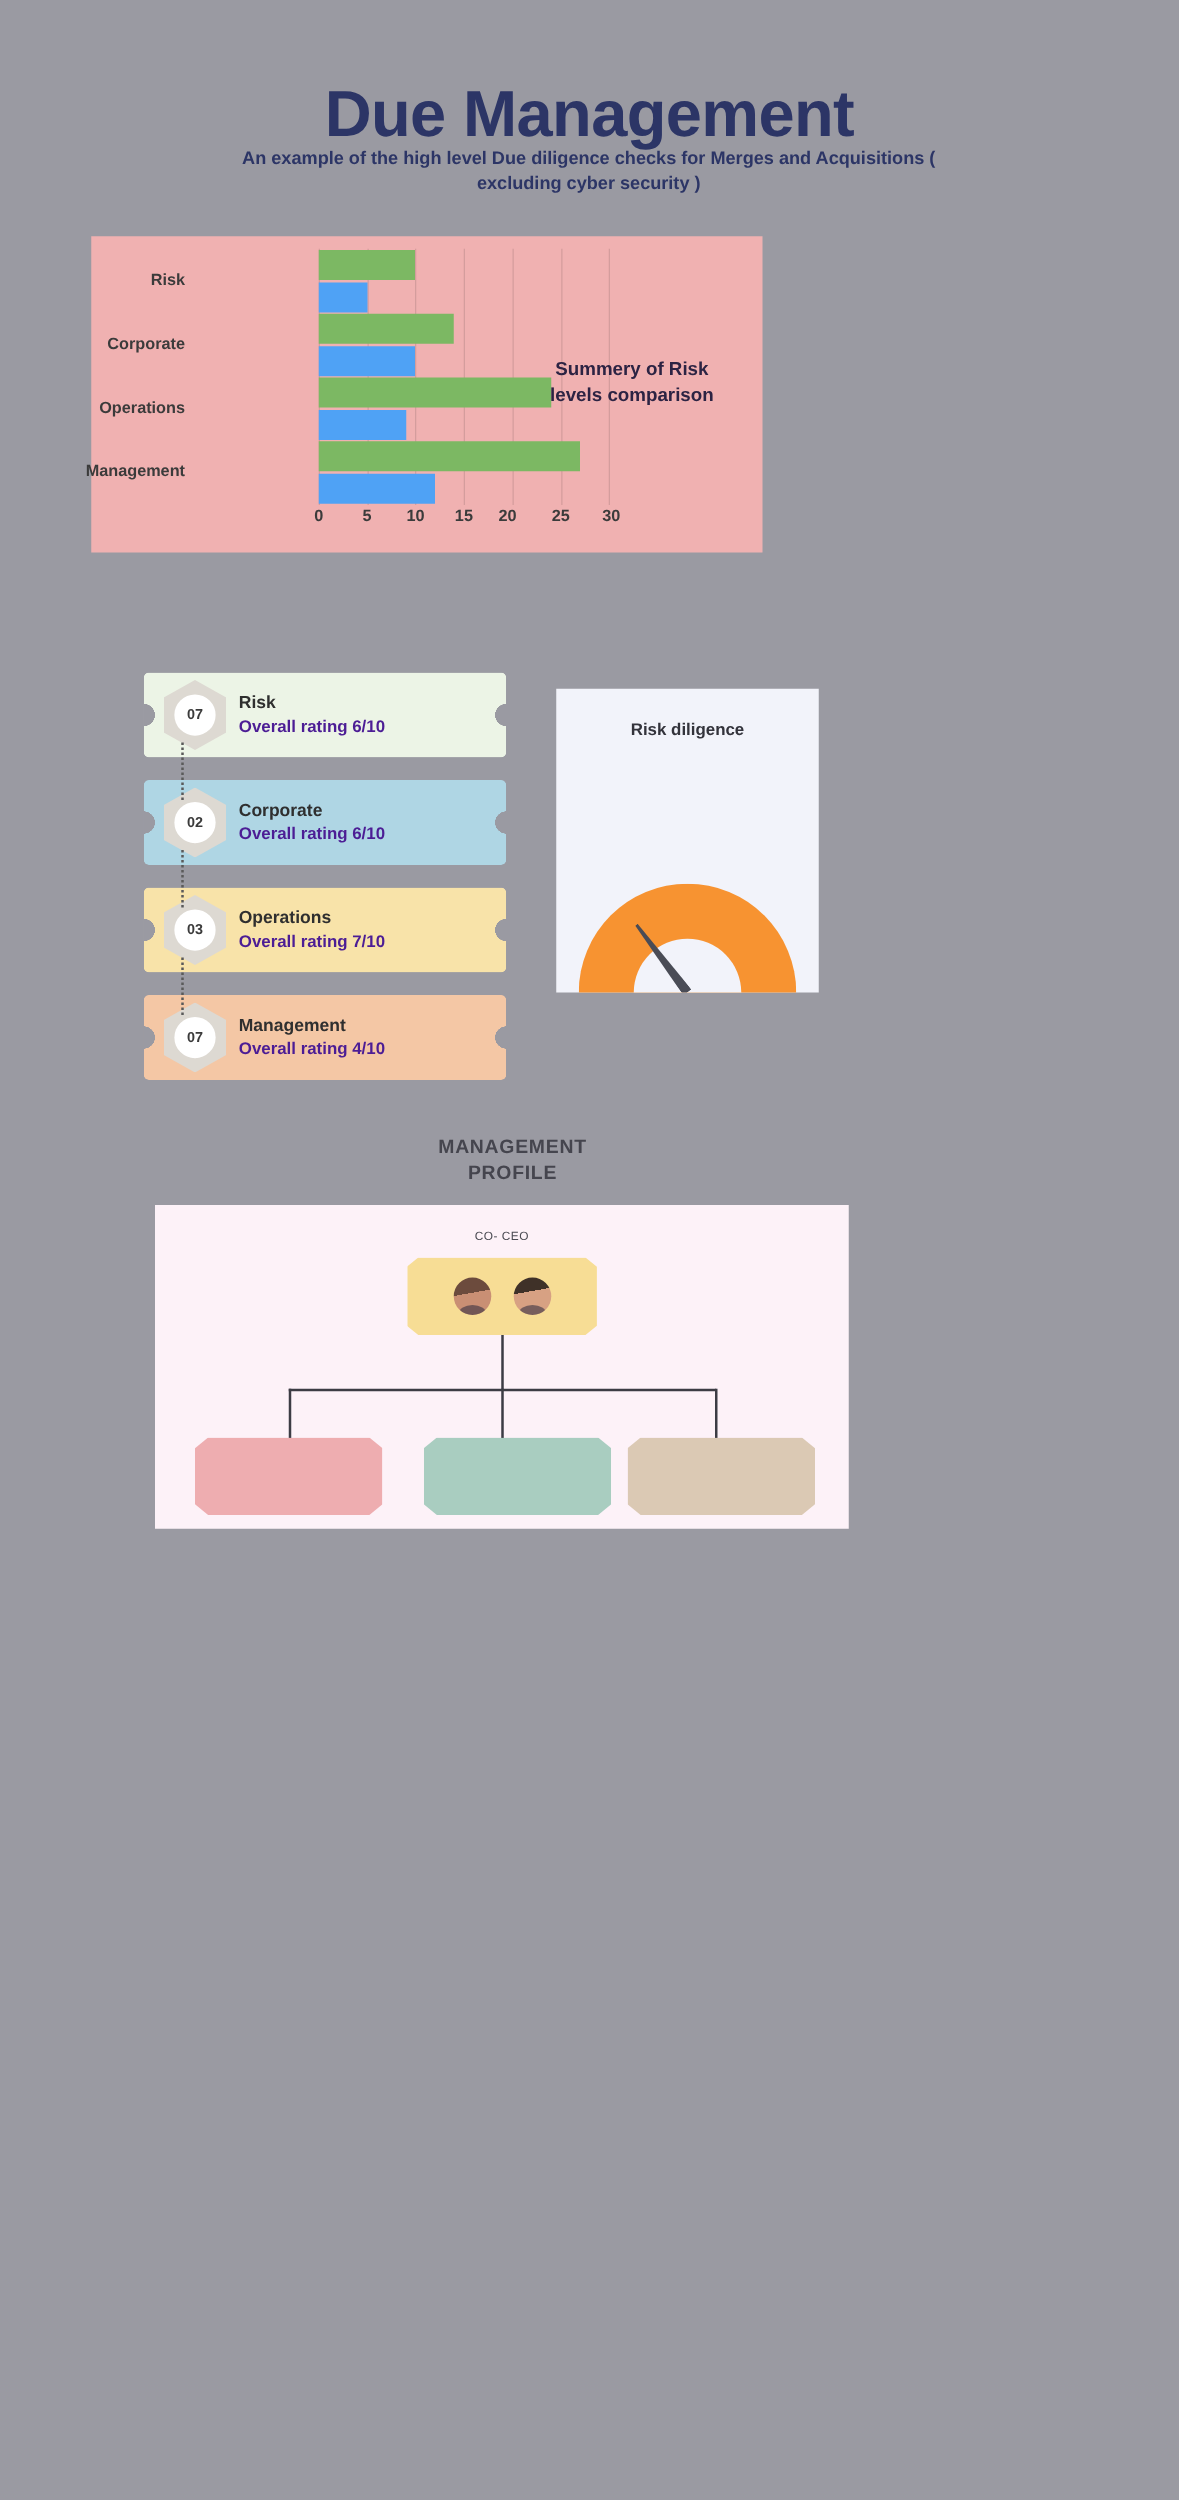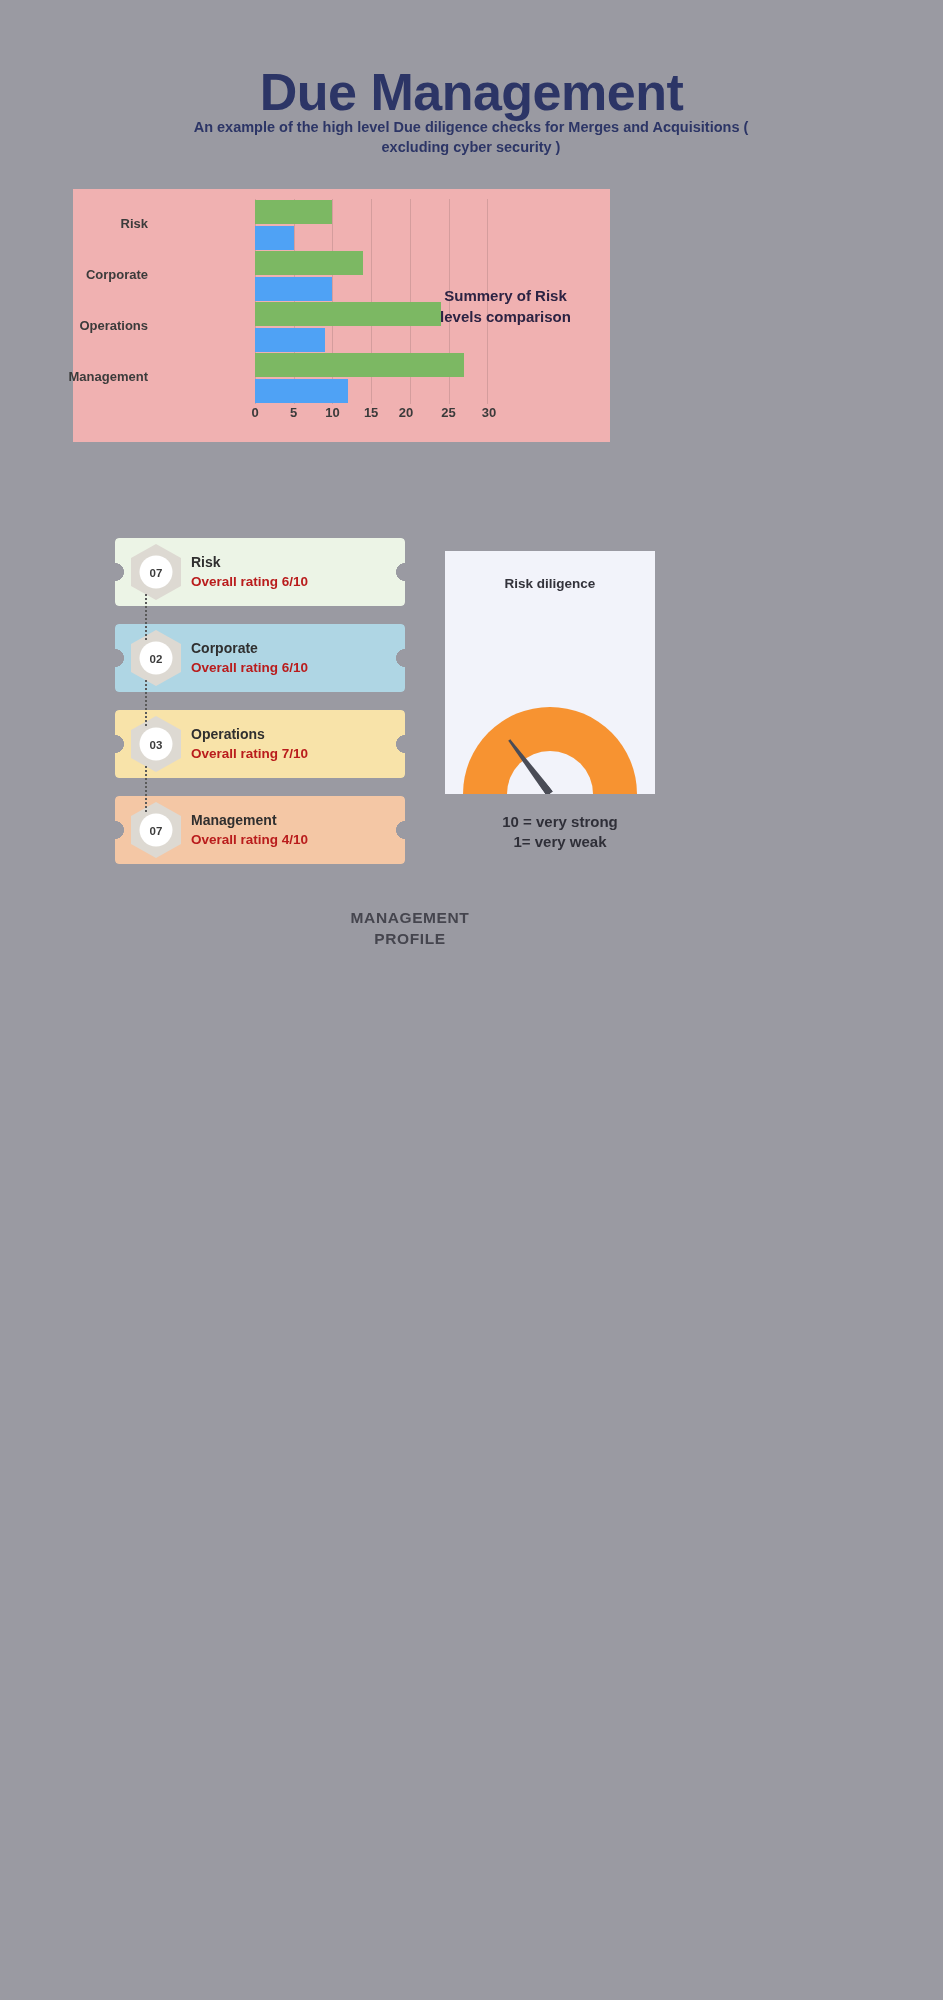--- a/index.html
+++ b/index.html
@@ -157,21 +157,21 @@
     display: flex; align-items: center; justify-content: center;
     font-size: 11.5px; font-weight: 700; color: #3b3b3b;
   }
   .card-text {
     position: absolute;
     left: 76px; top: 50%;
     transform: translateY(-50%);
     width: 200px;
   }
   .card-title { font-size: 14px; font-weight: 700; color: #2f2f2f; line-height: 19px; }
-  .card-sub   { font-size: 13.5px; font-weight: 700; color: #b91c1c; line-height: 20px; }
+  .card-sub   { font-size: 13.5px; font-weight: 700; color: #4c1d95; line-height: 20px; }
   .connector {
     position: absolute;
     left: 145px;
     width: 2px;
     border-left: 2px dotted #5a5a5a;
   }
 
   
   .gauge-panel {
     position: absolute;
@@ -390,28 +390,42 @@
     </div>
 
   <div class="gauge-panel">
     <div class="gauge-title">Risk diligence</div>
     <div class="gauge-graphic">
       <div class="gauge-arc"></div>
       <div class="gauge-hole"></div>
       <div class="gauge-needle"></div>
     </div>
   </div>
-  <div class="gauge-caption">
-    <span>10 = very strong</span><br>
-    <span>1= very weak</span>
-  </div>
 
   <div class="mp-heading">
     <span>MANAGEMENT</span><br>
     <span>PROFILE</span>
   </div>
 
+  <div class="org-panel">
+    <div class="co-ceo-label">CO- CEO</div>
+
+    <div class="ceo-box">
+      <div class="avatar av-a"></div>
+      <div class="avatar av-b"></div>
+    </div>
+
+    <div class="org-line" style="left:277px; top:104px; width:2px; height:44px;"></div>
+    <div class="org-line" style="left:107px; top:147px; width:342px; height:2px;"></div>
+    <div class="org-line" style="left:107px; top:147px; width:2px; height:40px;"></div>
+    <div class="org-line" style="left:277px; top:147px; width:2px; height:40px;"></div>
+    <div class="org-line" style="left:448px; top:147px; width:2px; height:40px;"></div>
+
+    <div class="sub-box sb1"></div>
+    <div class="sub-box sb2"></div>
+    <div class="sub-box sb3"></div>
+  </div>
 
 
 <div class="connector" style="top: 594px; height: 46px;"></div>
     <div class="connector" style="top: 680px; height: 46px;"></div>
     <div class="connector" style="top: 766px; height: 46px;"></div>
   </div>
 
 </body></html>

